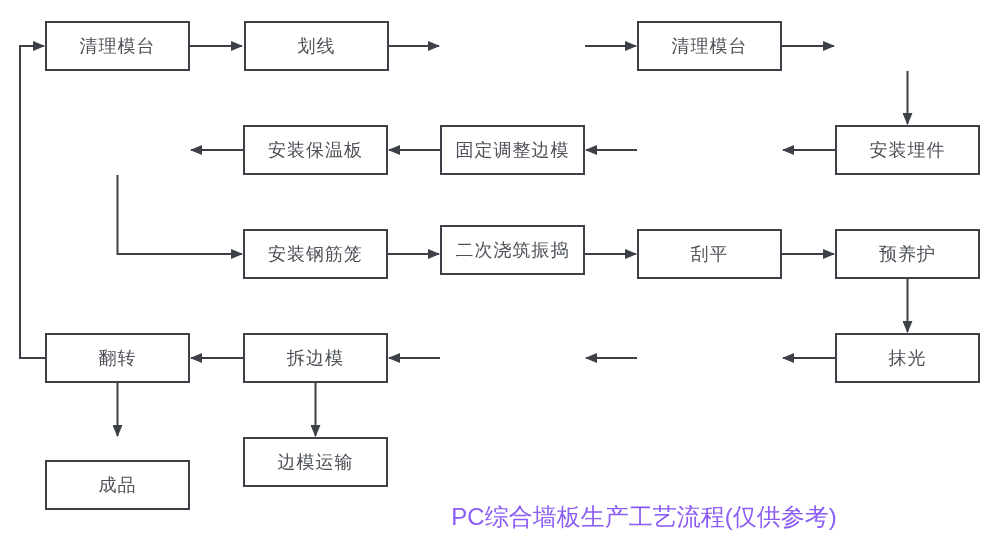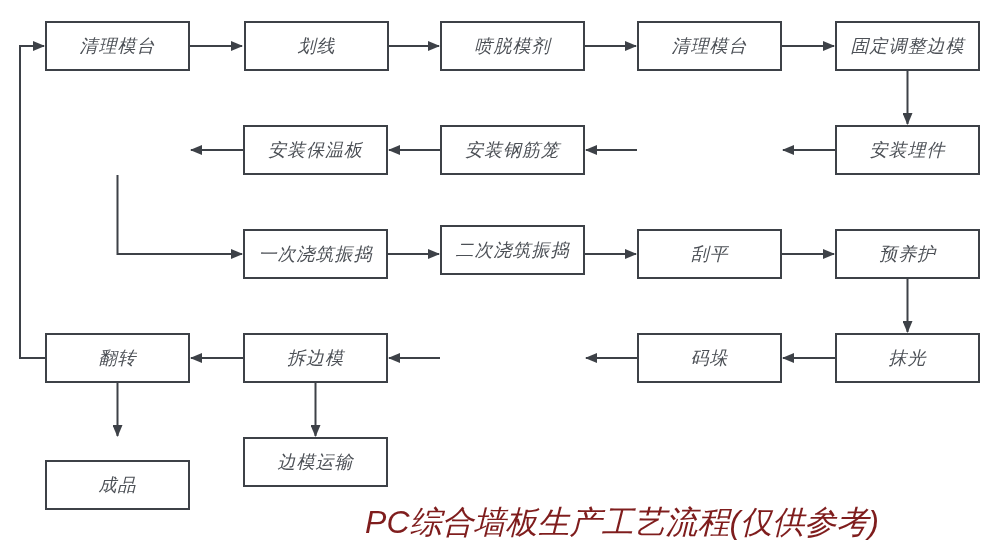--- a/index.html
+++ b/index.html
@@ -7,21 +7,20 @@
     padding: 0;
     background: #ffffff;
     font-family: "Liberation Sans", "DejaVu Sans", sans-serif;
   }
   #stage {
     position: relative;
     width: 1000px;
     height: 558px;
     background: #ffffff;
     overflow: hidden;
-    font-style: italic;
   }
   #connectors {
     position: absolute;
     left: 0;
     top: 0;
     width: 1000px;
     height: 558px;
   }
   .node {
     position: absolute;
@@ -33,25 +32,25 @@
     display: flex;
     align-items: center;
     justify-content: center;
     font-size: 18px;
     letter-spacing: 1px;
     color: #4c5056;
     white-space: nowrap;
   }
   .caption {
     position: absolute;
-    left: 622px;
+    left: 644px;
     top: 501px;
     transform: translateX(-50%);
-    font-size: 32px;
-    color: #7f1d1d;
+    font-size: 24px;
+    color: #8b5cf6;
     white-space: nowrap;
   }
 </style>
 </head>
 <body>
 
 <div id="stage">
 
   <svg id="connectors" viewBox="0 0 1000 558" xmlns="http://www.w3.org/2000/svg">
     <defs>
@@ -88,35 +87,32 @@
 
       <polyline points="45,358 20,358 20,46 44,46" marker-end="url(#arrow)"></polyline>
 
       <line x1="117.5" y1="383" x2="117.5" y2="436" marker-end="url(#arrow)"></line>
       <line x1="315.5" y1="383" x2="315.5" y2="436" marker-end="url(#arrow)"></line>
     </g>
   </svg>
 
   <div class="node" style="left:45px;  top:21px">清理模台</div>
   <div class="node" style="left:244px; top:21px">划线</div>
-  <div class="node" style="left:440px; top:21px">喷脱模剂</div>
   <div class="node" style="left:637px; top:21px">清理模台</div>
-  <div class="node" style="left:835px; top:21px">固定调整边模</div>
 
   <div class="node" style="left:835px; top:125px">安装埋件</div>
-  <div class="node" style="left:440px; top:125px">安装钢筋笼</div>
+  <div class="node" style="left:440px; top:125px">固定调整边模</div>
   <div class="node" style="left:243px; top:125px">安装保温板</div>
 
-  <div class="node" style="left:243px; top:229px">一次浇筑振捣</div>
+  <div class="node" style="left:243px; top:229px">安装钢筋笼</div>
   <div class="node" style="left:440px; top:225px">二次浇筑振捣</div>
   <div class="node" style="left:835px; top:229px">预养护</div>
   <div class="node" style="left:637px; top:229px">刮平</div>
 
   <div class="node" style="left:835px; top:333px">抹光</div>
-  <div class="node" style="left:637px; top:333px">码垛</div>
   <div class="node" style="left:243px; top:333px">拆边模</div>
   <div class="node" style="left:45px;  top:333px">翻转</div>
 
   <div class="node" style="left:45px;  top:460px">成品</div>
   <div class="node" style="left:243px; top:437px">边模运输</div>
 
   <div class="caption">PC综合墙板生产工艺流程(仅供参考)</div>
 
 </div>
 

